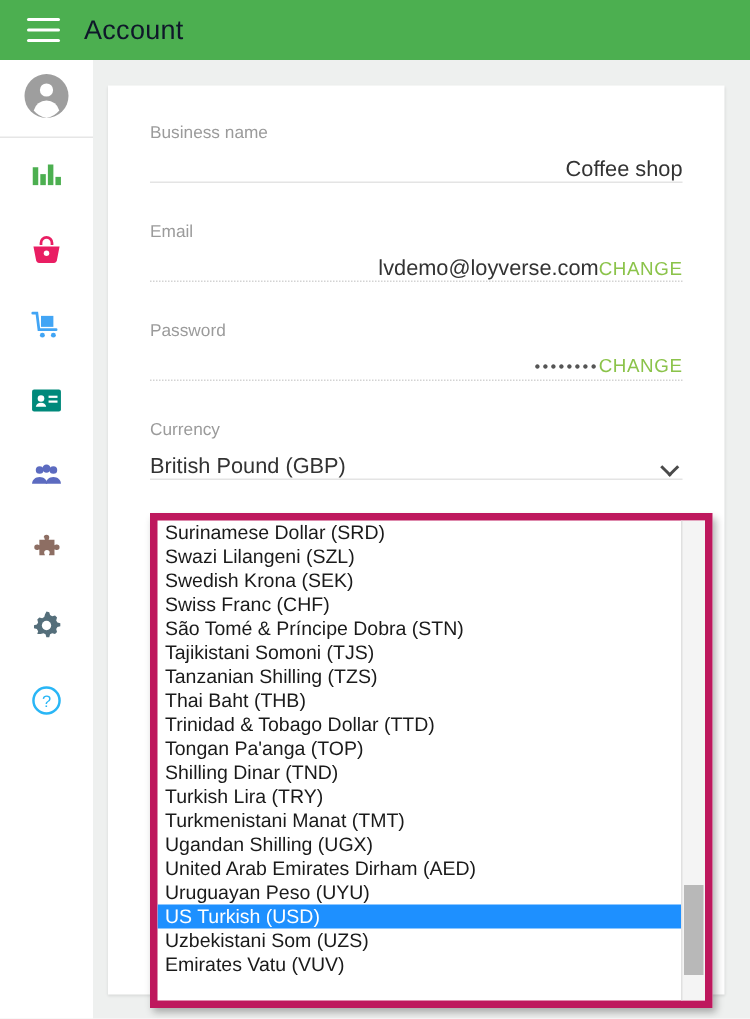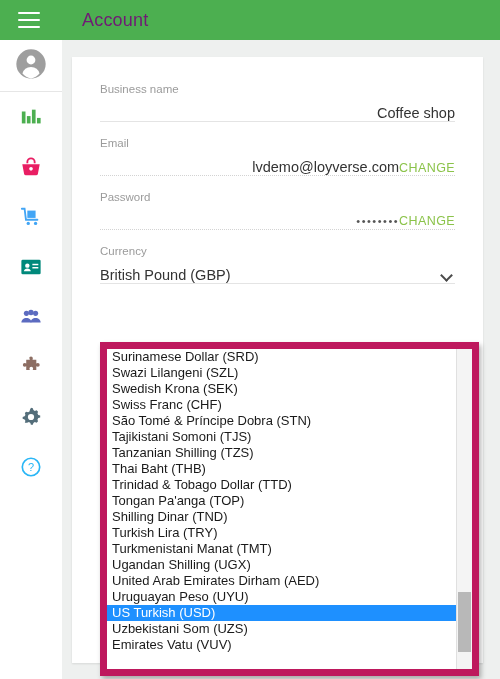--- a/index.html
+++ b/index.html
@@ -35,22 +35,22 @@
     justify-content: space-between;
     cursor: pointer;
   }
   .hamburger span {
     display: block;
     height: 2px;
     background: #ffffff;
     border-radius: 1px;
   }
   .appbar-title {
-    margin-left: 42px;
-    color: #701a75;
+    margin-left: 16px;
+    color: #0f172a;
     font-size: 18px;
     letter-spacing: 0.2px;
   }
 
   
   .rail {
     position: absolute;
     left: 0; top: 40px;
     width: 62px;
     height: 639px;
@@ -88,21 +88,21 @@
     left: 10px;
     top: 17px;
     width: 411px;
     height: 606px;
     background: #ffffff;
     box-shadow: 0 1px 2px rgba(0,0,0,0.10);
   }
   .card-inner { padding: 24px 28px 0 28px; }
 
   .field { position: relative; }
-  .field + .field { margin-top: 13px; }
+  .field + .field { margin-top: 25px; }
   .field-label {
     font-size: 11.5px;
     color: #9b9b9b;
     line-height: 16px;
   }
   .field-row {
     display: flex;
     align-items: baseline;
     justify-content: flex-end;
     margin-top: 7px;
@@ -178,21 +178,21 @@
   }
 
   
   .dropdown {
     position: absolute;
     left: 100px;
     top: 342px;
     width: 365px;
     height: 320px;
     background: #ffffff;
-    border: 7px solid #be185d;
+    border: 5px solid #be185d;
     box-shadow: 2px 3px 5px rgba(0,0,0,0.30);
     z-index: 60;
     overflow: hidden;
     font-size: 13px;
     color: #1a1a1a;
   }
   .dropdown-scroll {
     position: absolute;
     left: 0; top: 0;
     width: 350px;

